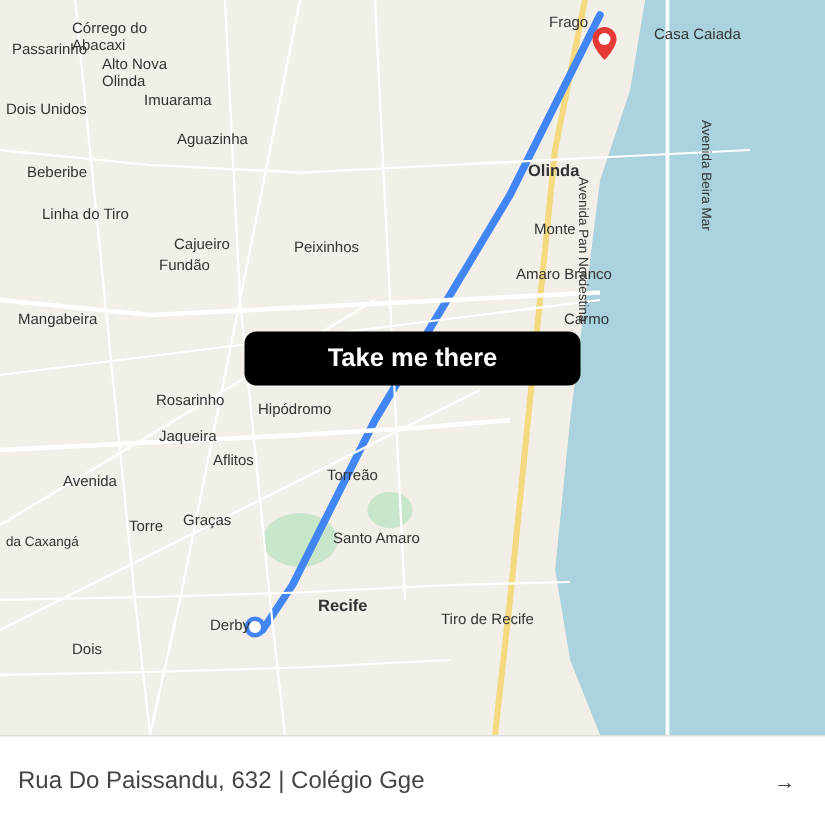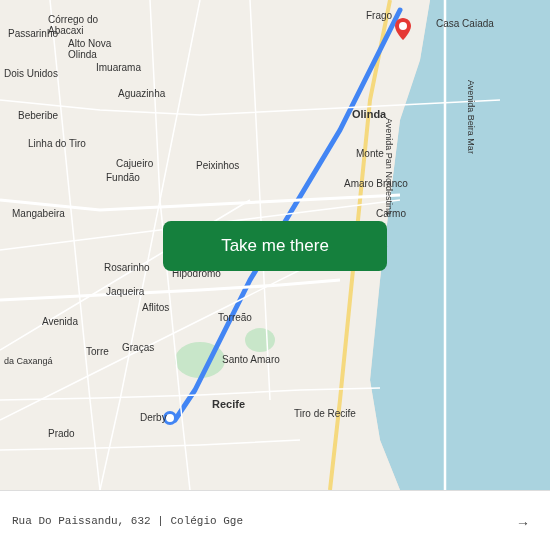--- a/index.html
+++ b/index.html
@@ -22,27 +22,27 @@
       top: 0; left: 0;
       width: 100%; height: 100%;
     }
 
     
     .take-me-there-btn {
       position: absolute;
       top: 221px;
       left: 163px;
       width: 224px;
-      height: 50px;
-      background-color: #15803d;
+      height: 36px;
+      background-color: #000000;
       color: white;
       border: none;
       border-radius: 8px;
       font-size: 17px;
-      font-weight: normal;
+      font-weight: bold;
       cursor: pointer;
       display: flex;
       align-items: center;
       justify-content: center;
     }
 
     
     .bottom-bar {
       position: absolute;
       bottom: 0;
@@ -50,27 +50,26 @@
       width: 550px;
       height: 60px;
       background: white;
       display: flex;
       align-items: center;
       padding: 0 12px;
       border-top: 1px solid #ddd;
     }
 
     .bottom-bar-from {
-      font-size: 11px;
+      font-size: 16px;
       color: #444;
       flex: 1;
       white-space: nowrap;
       overflow: hidden;
       text-overflow: ellipsis;
-      font-family: Liberation Mono, monospace;
     }
 
     .arrow-icon {
       margin: 0 8px;
       color: #444;
       font-size: 14px;
     }
 
     .bottom-bar-to {
       font-size: 12px;
@@ -208,21 +207,21 @@
     <div class="map-label" style="top:354px;left:222px">Santo Amaro</div>
     <div class="map-label bold" style="top:398px;left:212px">Recife</div>
     <div class="map-label" style="top:408px;left:294px">Tiro de Recife</div>
     <div class="map-label bold" style="top:108px;left:352px">Olinda</div>
     <div class="map-label" style="top:18px;left:436px">Casa Caiada</div>
     <div class="map-label" style="top:148px;left:356px">Monte</div>
     <div class="map-label" style="top:178px;left:344px">Amaro Branco</div>
     <div class="map-label" style="top:208px;left:376px">Carmo</div>
     <div class="map-label" style="top:238px;left:342px">Imuarama</div>
     <div class="map-label" style="top:316px;left:42px">Avenida</div>
-    <div class="map-label" style="top:428px;left:48px">Prado</div>
+    <div class="map-label" style="top:428px;left:48px">Dois</div>
     <div class="map-label" style="top:412px;left:140px">Derby</div>
     <div class="map-label" style="top:80px;left:466px;writing-mode:vertical-rl;font-size:9px">Avenida Beira Mar</div>
     <div class="map-label" style="top:118px;left:384px;writing-mode:vertical-rl;font-size:9px">Avenida Pan Nordestina</div>
     <div class="map-label" style="top:10px;left:366px">Frago</div>
     <div class="map-label" style="top:356px;left:4px;font-size:9px">da Caxangá</div>
 
     <button class="take-me-there-btn">Take me there</button>
 
 
   </div>

